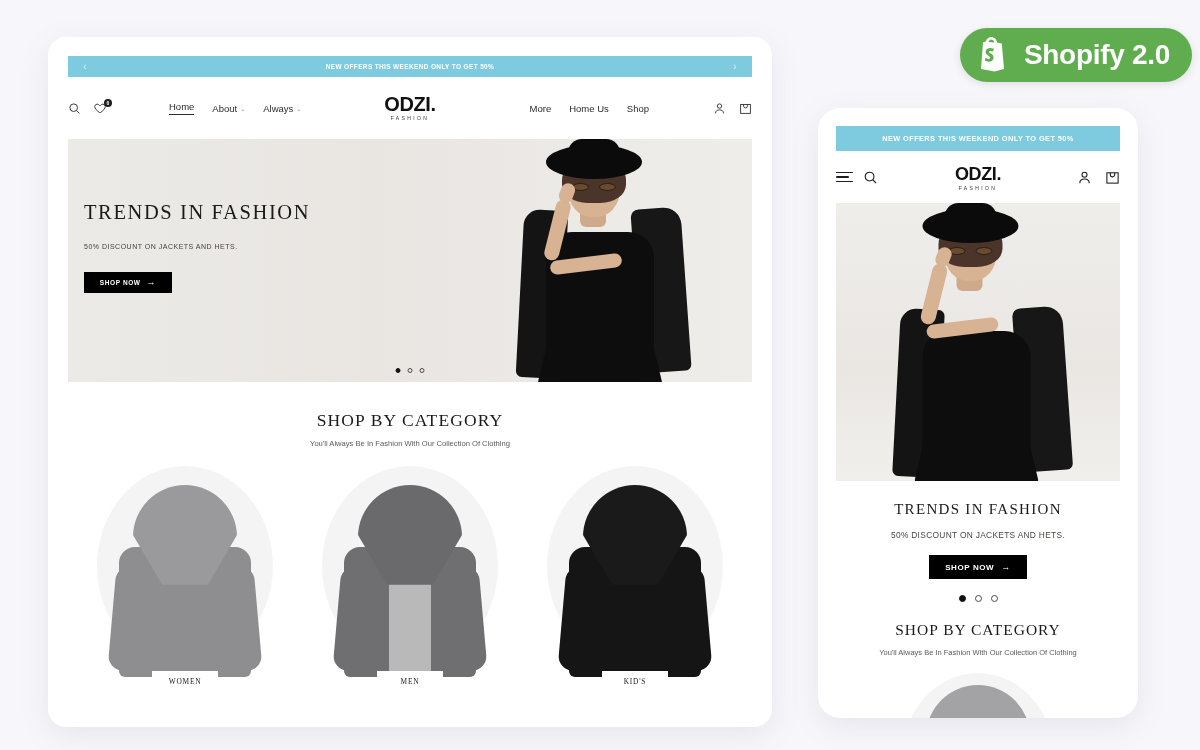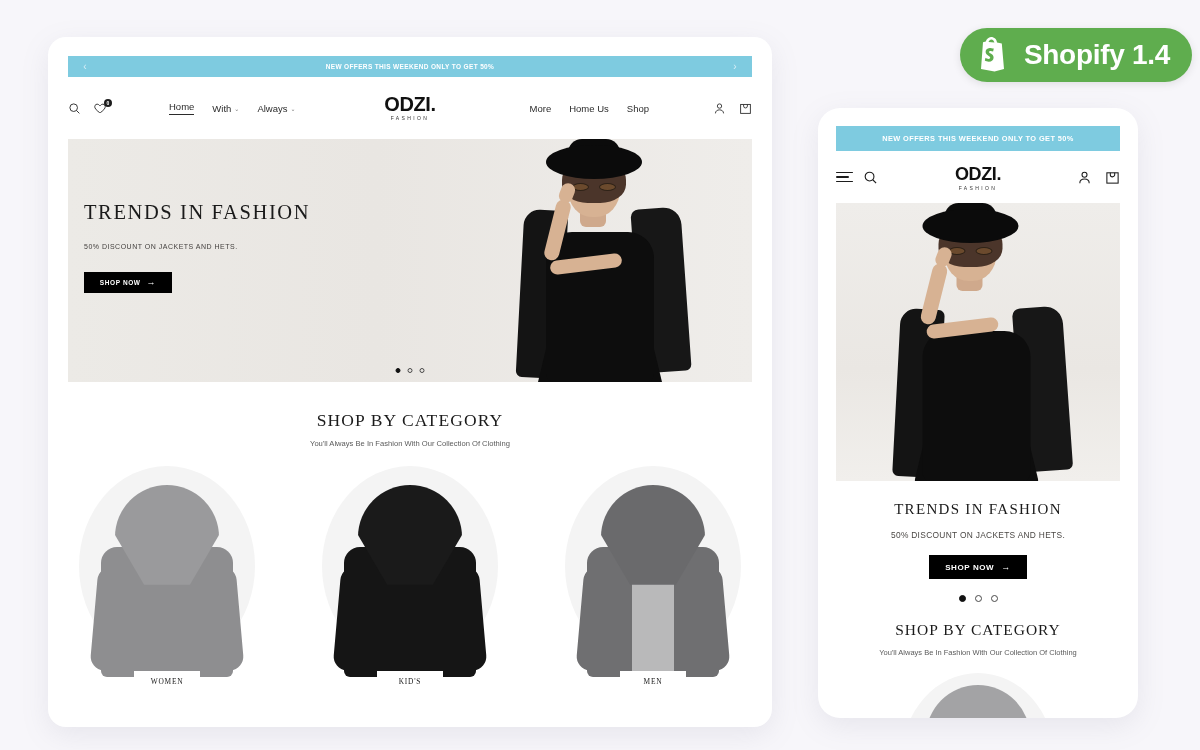--- a/index.html
+++ b/index.html
@@ -167,21 +167,21 @@
   .dot.on { background: #111; border-color: #111; }
 
   
   .cat-head { text-align: center; margin-top: 28px; }
   .cat-title {
     font-family: "Liberation Serif", serif;
     font-size: 17.5px; letter-spacing: 1.1px; color: #1b1b1b;
   }
   .cat-sub { font-size: 7.6px; color: #5b5b5b; margin-top: 8px; }
 
-  .cat-row { display: flex; justify-content: center; gap: 58px; margin-top: 16px; }
+  .cat-row { display: flex; justify-content: center; gap: 40px; margin-top: 16px; }
   .cat-card { position: relative; width: 185px; height: 235px; }
   .cat-circle {
     position: absolute; left: 50%; transform: translateX(-50%); top: 2px;
     width: 176px; height: 200px; border-radius: 50%; background: #f4f4f4;
   }
   .hoodie { position: absolute; left: 50%; transform: translateX(-50%); bottom: 22px; width: 150px; height: 200px; }
   .h-body {
     position: absolute; left: 50%; transform: translateX(-50%); bottom: 0;
     width: 132px; height: 130px; border-radius: 16px 16px 6px 6px;
   }
@@ -288,21 +288,21 @@
           </svg>
           <span class="wish-badge">0</span>
         </span>
       </div>
 
       <div class="dk-menu">
         <span class="dk-menu-item active">
           <span>Home</span>
         </span>
         <span class="dk-menu-item">
-          <span>With</span>
+          <span>About</span>
           <span class="caret">⌄</span>
         </span>
         <span class="dk-menu-item">
           <span>Always</span>
           <span class="caret">⌄</span>
         </span>
       </div>
 
       <div class="logo-wrap">
         <div class="logo-main">ODZI.</div>
@@ -381,40 +381,40 @@
           <div class="h-body" style="background:#8e8e90"></div>
           <div class="h-face" style="background:#d9bfa8"></div>
           <div class="h-hood" style="background:#9a9a9c; clip-path: polygon(0 0,100% 0,100% 48%,72% 96%,28% 96%,0 48%)"></div>
         </div>
         <div class="cat-label">WOMEN</div>
       </div>
 
       <div class="cat-card">
         <div class="cat-circle"></div>
         <div class="hoodie">
-          <div class="h-sleeve-l" style="background:#151515"></div>
-          <div class="h-sleeve-r" style="background:#151515"></div>
-          <div class="h-body" style="background:#151515"></div>
-          <div class="h-face" style="background:#dcc0a6"></div>
-          <div class="h-hood" style="background:#1a1a1a; clip-path: polygon(0 0,100% 0,100% 48%,72% 96%,28% 96%,0 48%)"></div>
-        </div>
-        <div class="cat-label">KID'S</div>
-      </div>
-
-      <div class="cat-card">
-        <div class="cat-circle"></div>
-        <div class="hoodie">
           <div class="h-sleeve-l" style="background:#6f6f71"></div>
           <div class="h-sleeve-r" style="background:#6f6f71"></div>
           <div class="h-body" style="background:#6f6f71"></div>
           <div class="h-body" style="background:#b9b9ba; width:42px; height:112px; border-radius:6px"></div>
           <div class="h-face" style="background:#d6b396"></div>
           <div class="h-hood" style="background:#6a6a6c; clip-path: polygon(0 0,100% 0,100% 48%,72% 96%,28% 96%,0 48%)"></div>
         </div>
         <div class="cat-label">MEN</div>
+      </div>
+
+      <div class="cat-card">
+        <div class="cat-circle"></div>
+        <div class="hoodie">
+          <div class="h-sleeve-l" style="background:#151515"></div>
+          <div class="h-sleeve-r" style="background:#151515"></div>
+          <div class="h-body" style="background:#151515"></div>
+          <div class="h-face" style="background:#dcc0a6"></div>
+          <div class="h-hood" style="background:#1a1a1a; clip-path: polygon(0 0,100% 0,100% 48%,72% 96%,28% 96%,0 48%)"></div>
+        </div>
+        <div class="cat-label">KID'S</div>
       </div>
 
     </div>
   </div>
 
   <div class="mobile-card">
 
     <div class="mb-announce">
       <span class="mb-announce-text">NEW OFFERS THIS WEEKEND ONLY TO GET 50%</span>
     </div>
@@ -504,16 +504,16 @@
 
   </div>
 
   <div class="shopify-badge">
     <span>
       <svg width="34" height="38" viewBox="0 0 34 38">
         <path d="M15 3c-2.6 0-4.4 2.2-5.2 4.6L7 8.2 5 35l13.5 2.4L28 35 25.8 9.6 21 8.4C20.6 5.3 18.4 3 15 3zm.3 2.4c1.7 0 2.8 1.3 3.1 3.2l-5.9-0.5c.6-1.6 1.6-2.7 2.8-2.7z" fill="#ffffff"></path>
         <path d="M16.8 14.5c-1-.4-2-.6-3.1-.5-2.6.2-4.2 1.9-4.1 4 .1 1.9 1.5 2.9 2.8 3.7 1.1.7 1.8 1.2 1.8 2 0 .7-.7 1.2-1.6 1.2-1.1 0-2.3-.5-3.1-1.1l-.7 2.8c.9.7 2.4 1.2 4 1.2 2.9 0 4.8-1.7 4.8-4.2 0-2-1.3-3.1-2.8-4-1-.6-1.7-1-1.7-1.7 0-.6.5-1 1.5-1 .9 0 1.8.3 2.5.7l.7-3.1z" fill="#5fad4e"></path>
       </svg>
     </span>
-    <span class="shopify-badge-text">Shopify 1.4</span>
+    <span class="shopify-badge-text">Shopify 2.0</span>
   </div>
 
 </div>
 
 </body></html>

